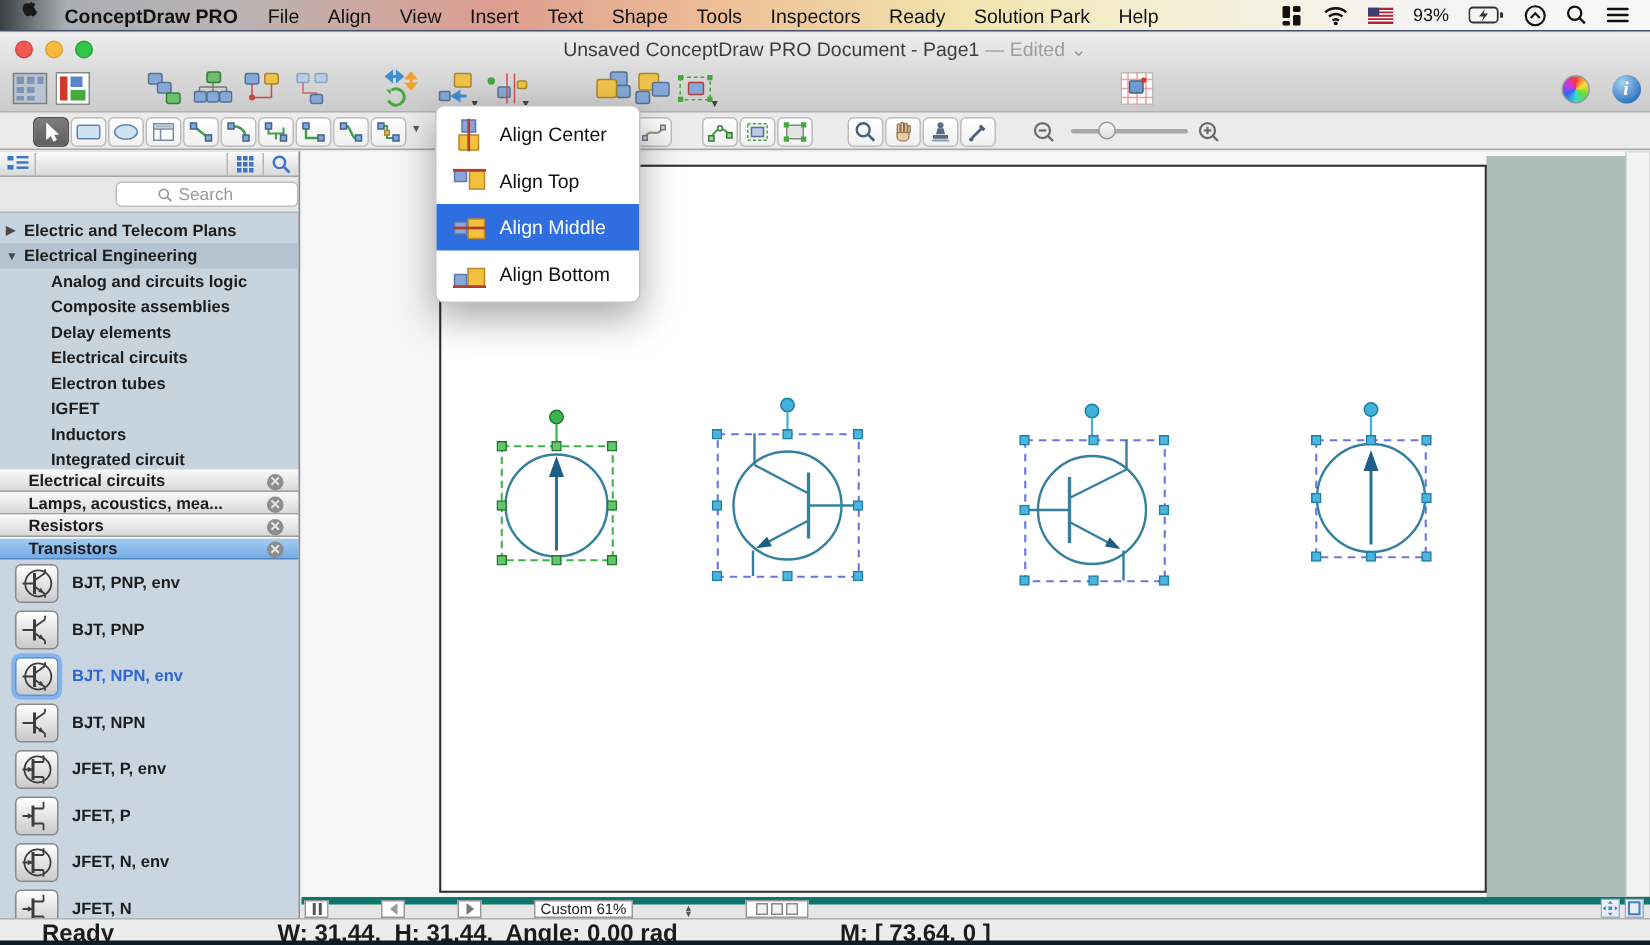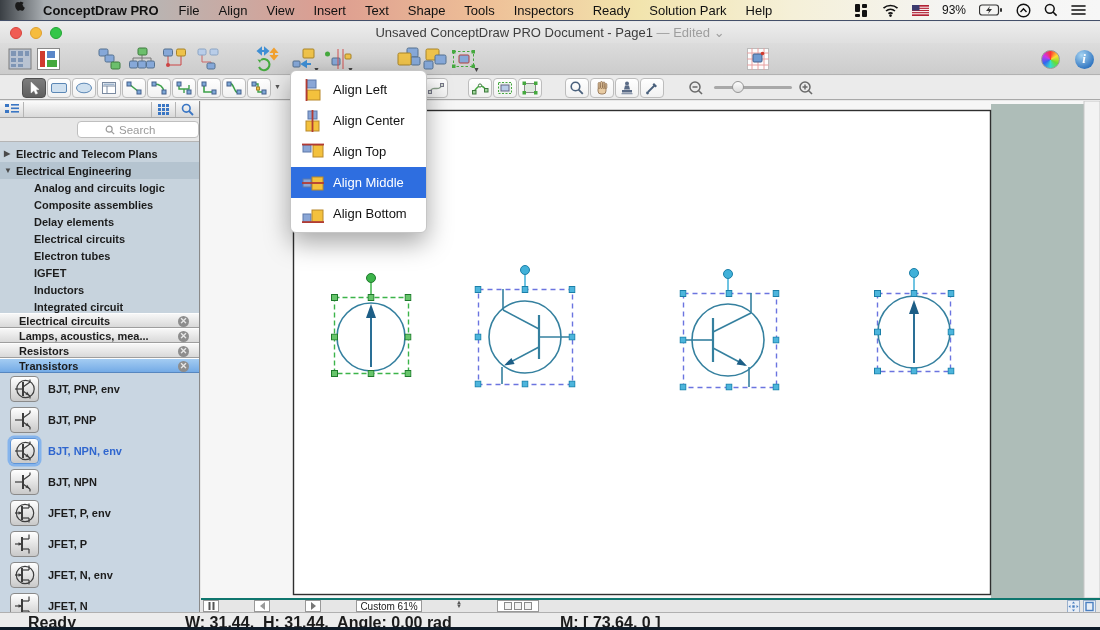--- a/index.html
+++ b/index.html
@@ -73,21 +73,21 @@
     background:linear-gradient(#ffffff,#c9c9c9); display:flex; align-items:center; justify-content:center;}
   .item.sel .iconbtn { box-shadow:0 0 0 2.5px #85b4ec; border-color:#5d94d8; }
   .ilabel { font-size:11px; font-weight:bold; color:#1c1c1c; }
   .item.sel .ilabel { color:#2f66cf; }
 
   
   .canvas { position:absolute; left:201px; top:101px; width:899px; height:497px; background:#f6f6f6; }
 
   
   .cbot { position:absolute; left:201px; top:598px; width:899px; height:14px; background:#e6e6e6;
-    border-top:2px solid #0f766e; display:flex; align-items:flex-start; font-size:10px; color:#333;gap:33px;}
+    border-top:5px solid #0f766e; display:flex; align-items:flex-end; font-size:10px; color:#333;gap:33px;}
   .cb-box { height:12px; border:1px solid #999; background:#fff; display:flex; align-items:center; justify-content:center; margin-left:2px;}
   .zoombox { width:66px; font-size:10px; color:#222; }
   .stepper { display:flex; flex-direction:column; line-height:4px; font-size:6px; color:#555; margin-left:1px;}
   .pgbox span { display:inline-block; width:8px; height:8px; border:1px solid #8a8a8a; background:#f2f2f2; margin:0 1px;}
   .cb-right { margin-left:auto; display:flex; gap:3px; padding-right:4px; }
 
   
   .statusbar { position:absolute; left:0; top:612px; width:1100px; height:15px; background:#ececec;
     border-top:1px solid #b0b0b0; font-size:16px; font-weight:bold; color:#1b1b1b; }
   .statusbar span { position:absolute; top:1px; white-space:pre; }
@@ -857,28 +857,20 @@
   <div class="statusbar">
     <span style="left:28px">Ready</span>
     <span style="left:185px">W: 31.44,  H: 31.44,  Angle: 0.00 rad</span>
     <span style="left:560px">M: [ 73.64, 0 ]</span>
   </div>
   <div class="bottomstrip"></div>
 
   <div class="ctxmenu">
     <div class="cmi">
       <svg width="22" height="22" viewBox="0 0 22 22">
-          <rect x="5" y="1" width="9" height="8" fill="#8aa6d6" stroke="#5d78aa"></rect>
-          <rect x="5" y="11" width="13" height="10" fill="#f3c13d" stroke="#b8882a"></rect>
-          <rect x="3.6" y="0" width="1.8" height="22" fill="#b23b33"></rect>
-        </svg>
-      <span>Align Left</span>
-    </div>
-    <div class="cmi">
-      <svg width="22" height="22" viewBox="0 0 22 22">
           <rect x="6" y="1" width="9" height="8" fill="#8aa6d6" stroke="#5d78aa"></rect>
           <rect x="4" y="11" width="13" height="10" fill="#f3c13d" stroke="#b8882a"></rect>
           <rect x="9.6" y="0" width="1.8" height="22" fill="#b23b33"></rect>
         </svg>
       <span>Align Center</span>
     </div>
     <div class="cmi">
       <svg width="22" height="22" viewBox="0 0 22 22">
           <rect x="1" y="4" width="8" height="7" fill="#8aa6d6" stroke="#5d78aa"></rect>
           <rect x="11" y="4" width="10" height="12" fill="#f3c13d" stroke="#b8882a"></rect>

